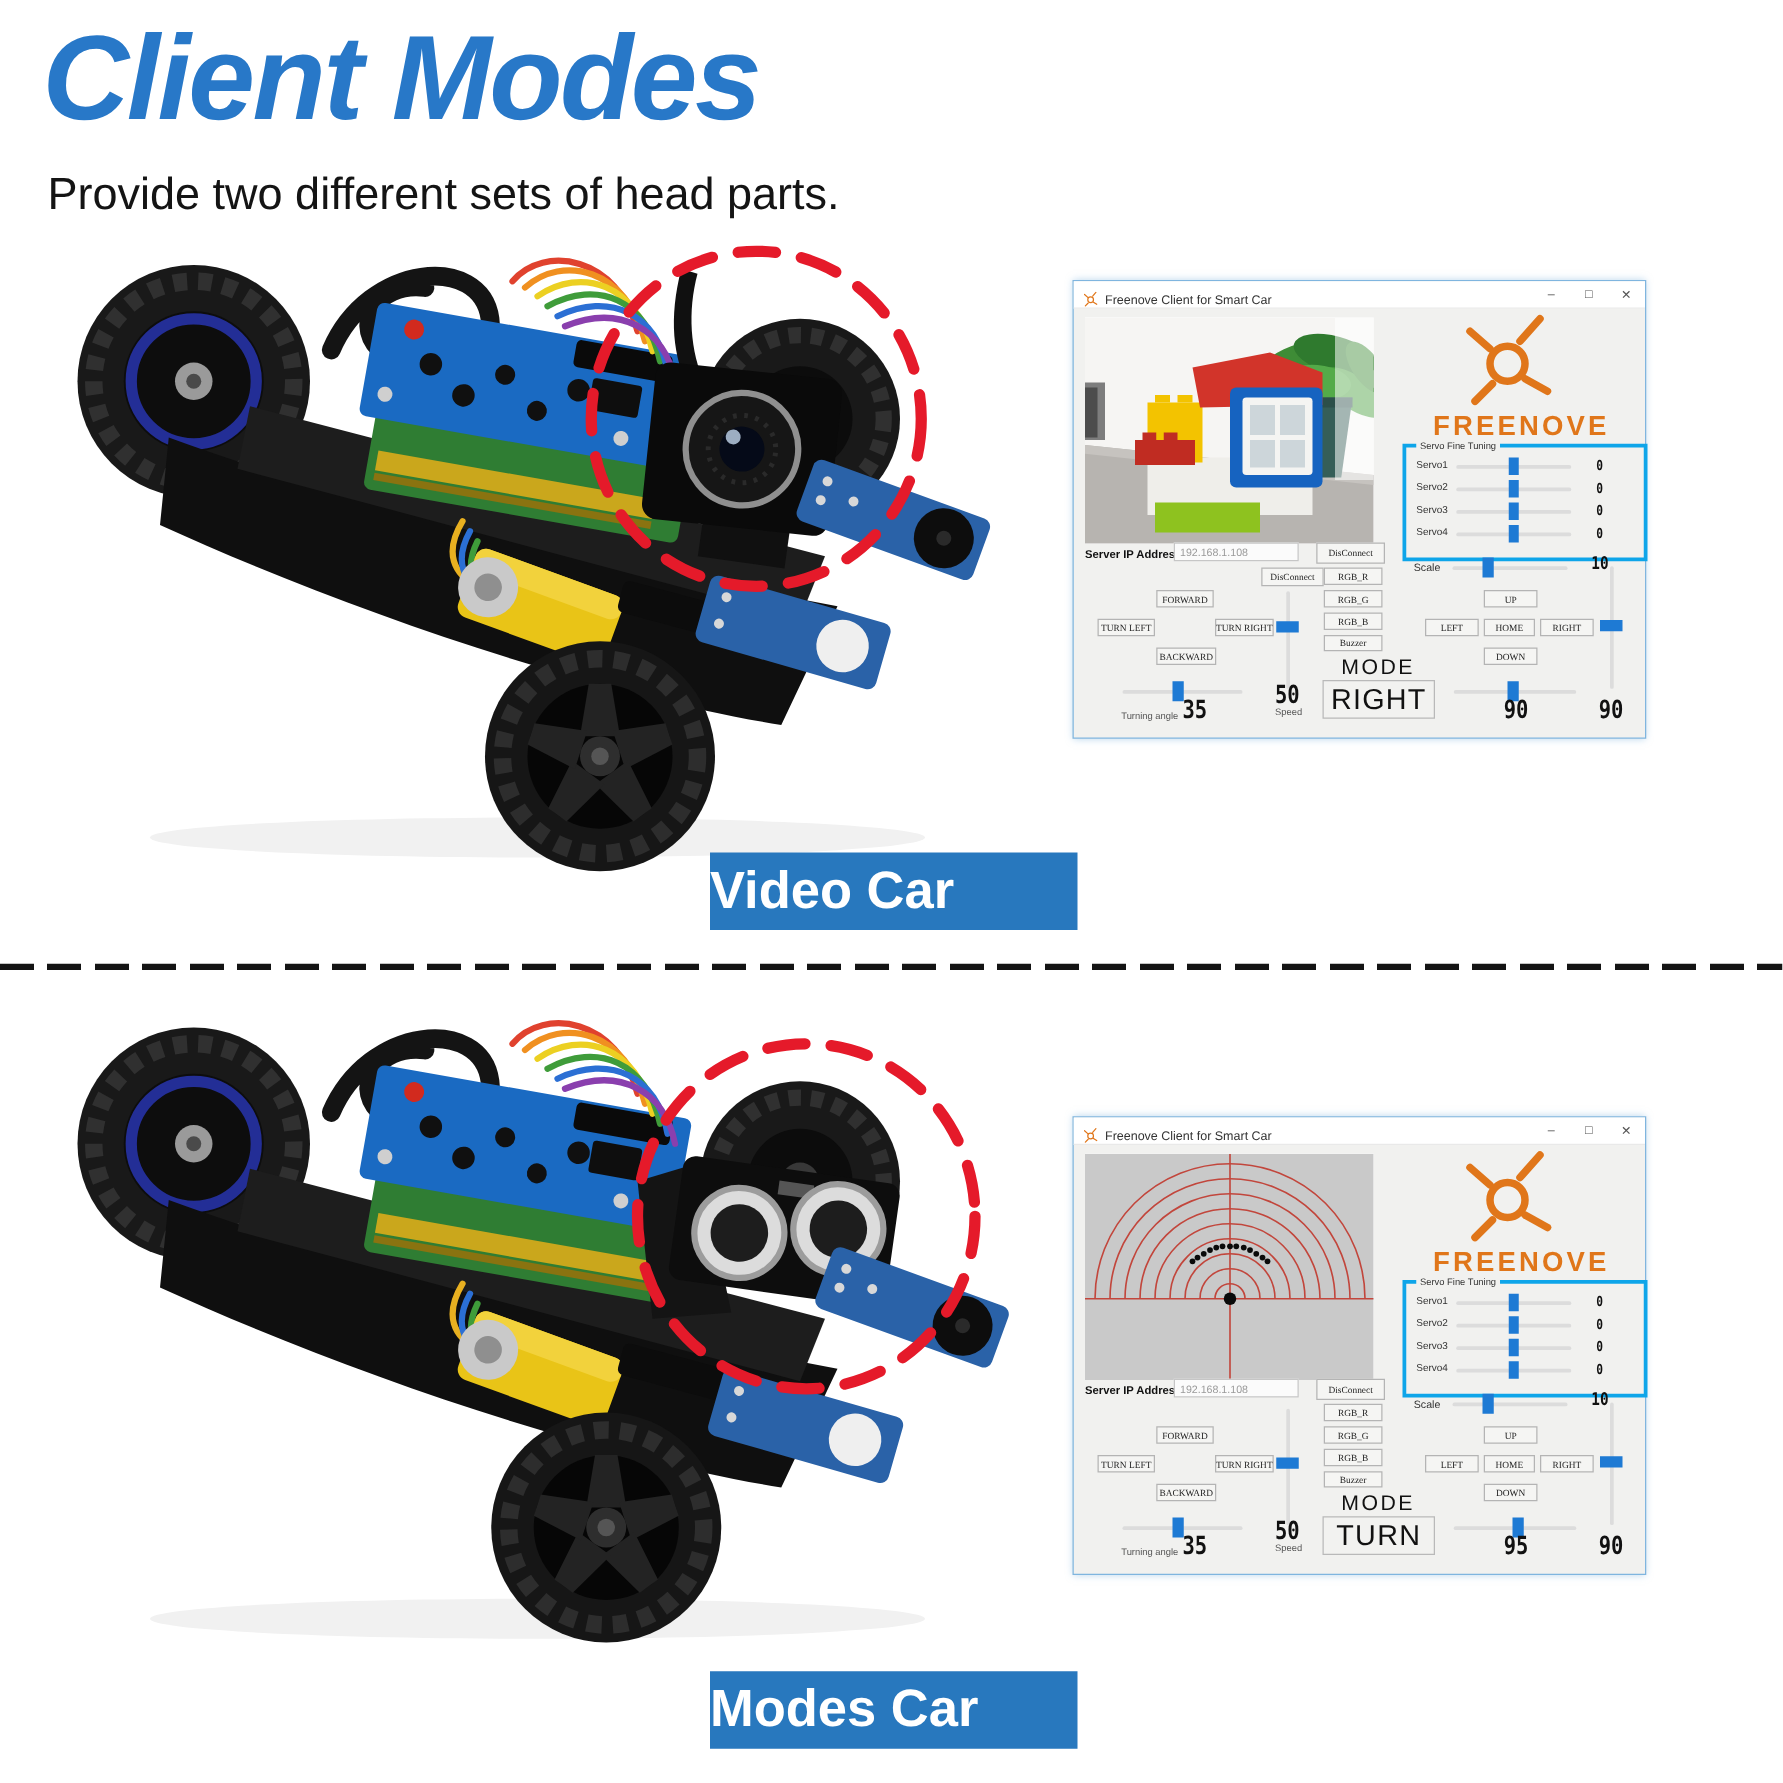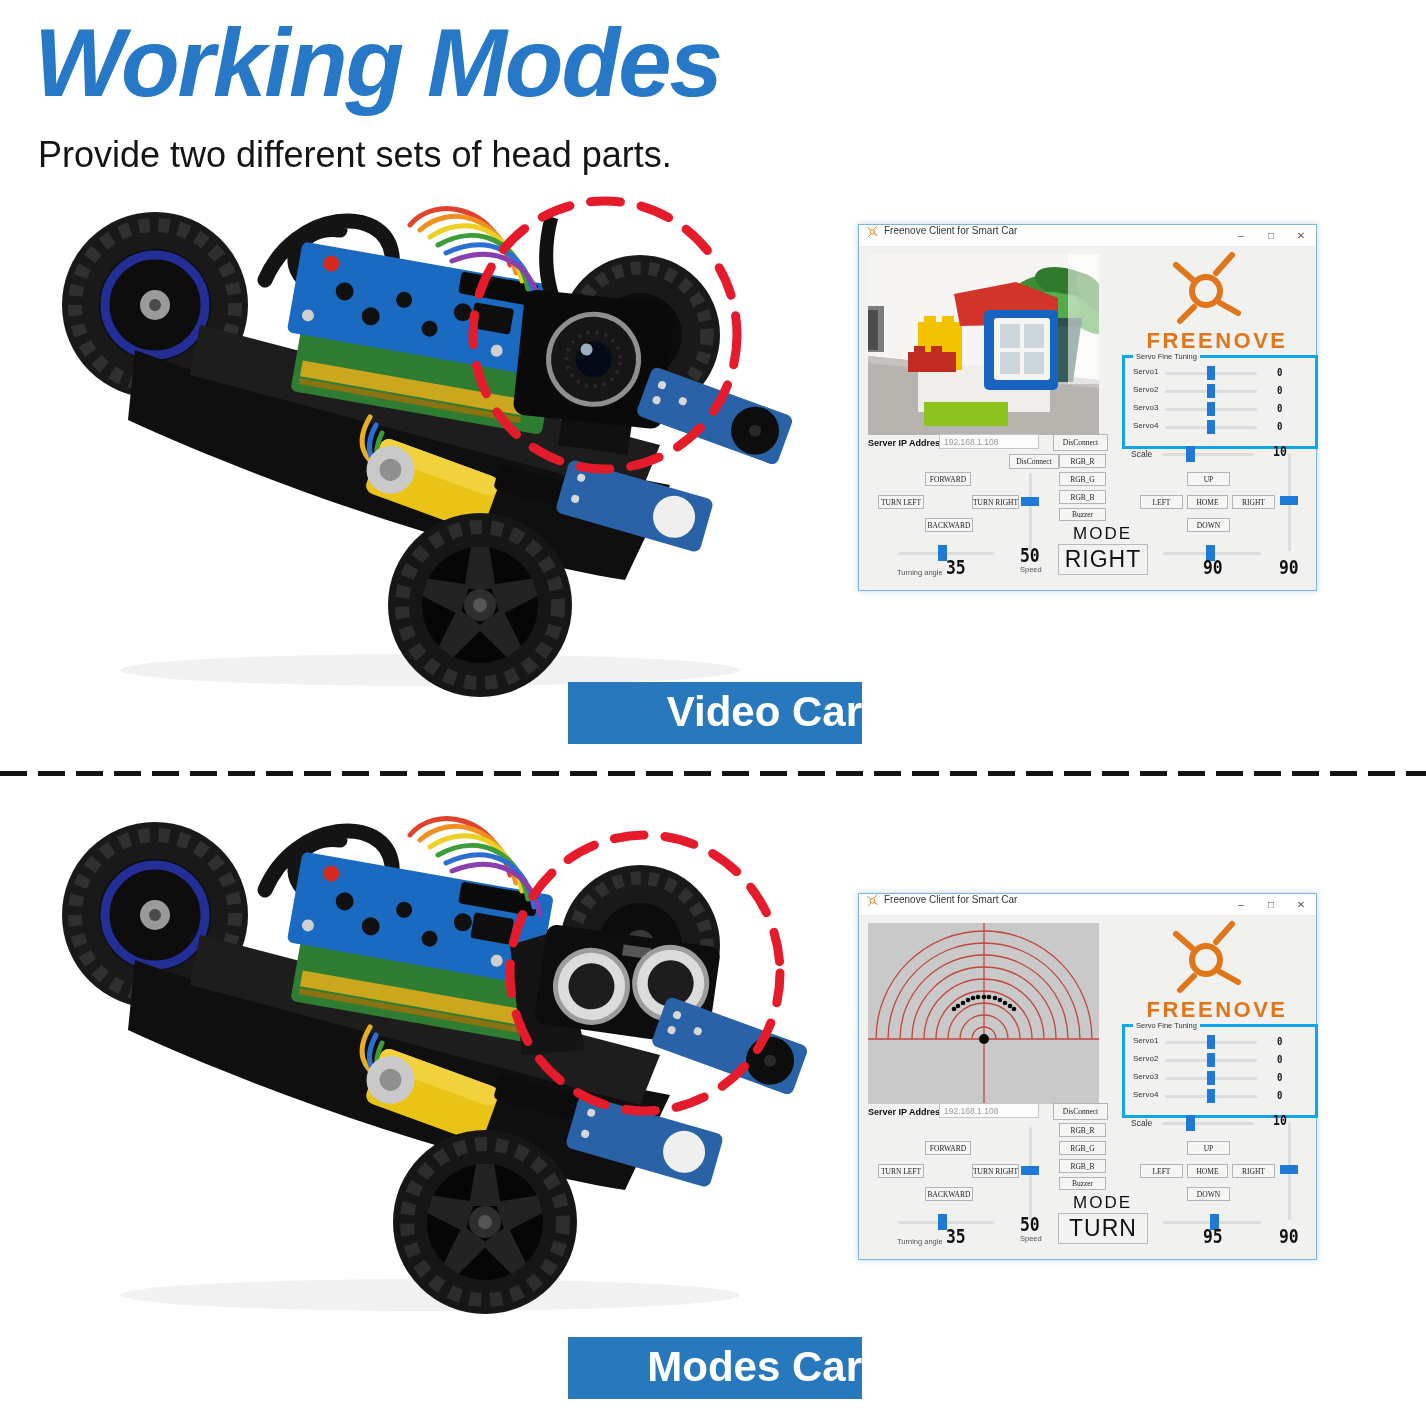--- a/index.html
+++ b/index.html
@@ -7,30 +7,30 @@
   body{width:1426px;height:1426px;position:relative;background:#fff;overflow:hidden;
        font-family:"Liberation Sans",sans-serif}
 
   
   .title{position:absolute;left:34px;top:8px;font-size:96px;font-weight:bold;font-style:italic;
          color:#2878C8;letter-spacing:-2px;white-space:nowrap}
   .subtitle{position:absolute;left:38px;top:134px;font-size:36px;color:#141414;white-space:nowrap}
 
   
   .badge{position:absolute;width:294px;height:62px;background:#2878BE;color:#fff;
-         font-size:42px;font-weight:bold;text-align:right;line-height:60px}
+         font-size:42px;font-weight:bold;text-align:left;line-height:60px}
 
   .divider{position:absolute;left:0;top:771px;width:1426px;height:5px;
            background:repeating-linear-gradient(90deg,#141414 0 27px,transparent 27px 38px)}
 
   
   .win{position:absolute;width:457px;height:365px;background:#f1f1ef;border:1px solid #7fb5df;
        box-shadow:0 0 6px rgba(127,181,223,.55)}
   .titlebar{position:absolute;left:0;top:0;right:0;height:22px;background:#fff;
-            border-bottom:1px solid #e9e9e9;display:flex;align-items:flex-start;gap:5px;padding-left:7px;box-sizing:border-box}
+            border-bottom:1px solid #e9e9e9;display:flex;align-items:flex-end;gap:5px;padding-left:7px;box-sizing:border-box}
   .appicon{width:13px;height:13px;flex:0 0 13px}
   .wtitle{font-size:10px;color:#333;white-space:nowrap}
   .chrome{position:absolute;top:0;width:30px;height:21px;display:flex;align-items:center;
           justify-content:center;font-size:10px;color:#555}
   .chrome.min{right:60px}.chrome.max{right:30px}.chrome.cls{right:0}
   .display{position:absolute;left:9px;top:29px;width:231px;height:181px;background:#fff;overflow:hidden}
   .display svg{display:block}
 
   .lbl{position:absolute;font-size:8.5px;color:#333;white-space:nowrap}
   .lbl.bold{font-weight:bold;color:#111;font-size:9px}
@@ -59,21 +59,21 @@
   .seg.big{font-size:20px}
   .modelbl{position:absolute;font-size:17px;color:#111;letter-spacing:2px;white-space:nowrap}
   .modebtn{position:absolute;width:90px;height:31px;background:#f2f2f0;border:1px solid #b9b9b9;
            font-size:23px;color:#111;letter-spacing:1px;font-family:"Liberation Sans",sans-serif;
            display:flex;align-items:center;justify-content:center}
   .carbox{position:absolute}
 </style>
 </head>
 <body>
 
-<div class="title">Working Modes</div>
+<div class="title">Client Modes</div>
 <div class="subtitle">Provide two different sets of head parts.</div>
 
 <div class="carbox" style="left:40px;top:185px;width:800px;height:520px">
 <svg width="800" height="520" viewBox="0 0 800 520">
   <ellipse cx="390" cy="485" rx="310" ry="16" fill="#f1f1f1"></ellipse>
 
   <circle cx="115" cy="120" r="93" fill="#191919"></circle>
   <circle cx="115" cy="120" r="80" fill="none" stroke="#303030" stroke-width="14" stroke-dasharray="11 9"></circle>
   <circle cx="115" cy="120" r="56" fill="#0d0d0d"></circle>
   <circle cx="115" cy="120" r="50" fill="none" stroke="#232e96" stroke-width="9"></circle>

